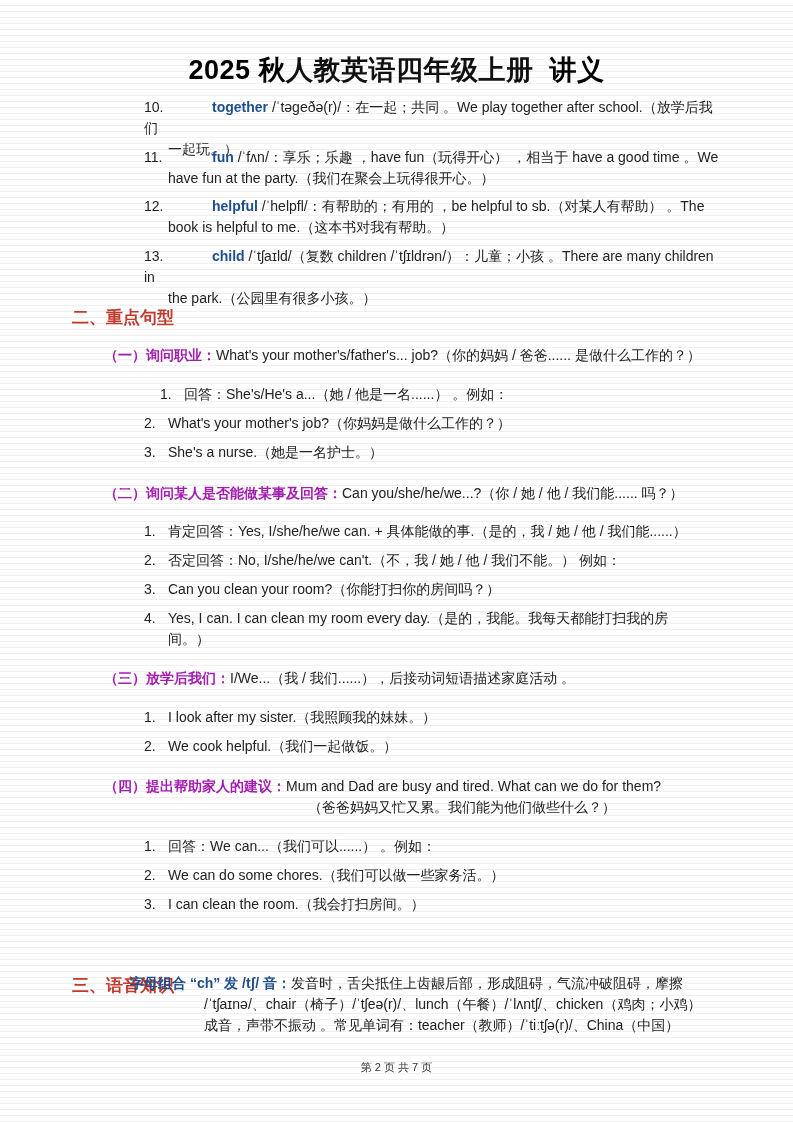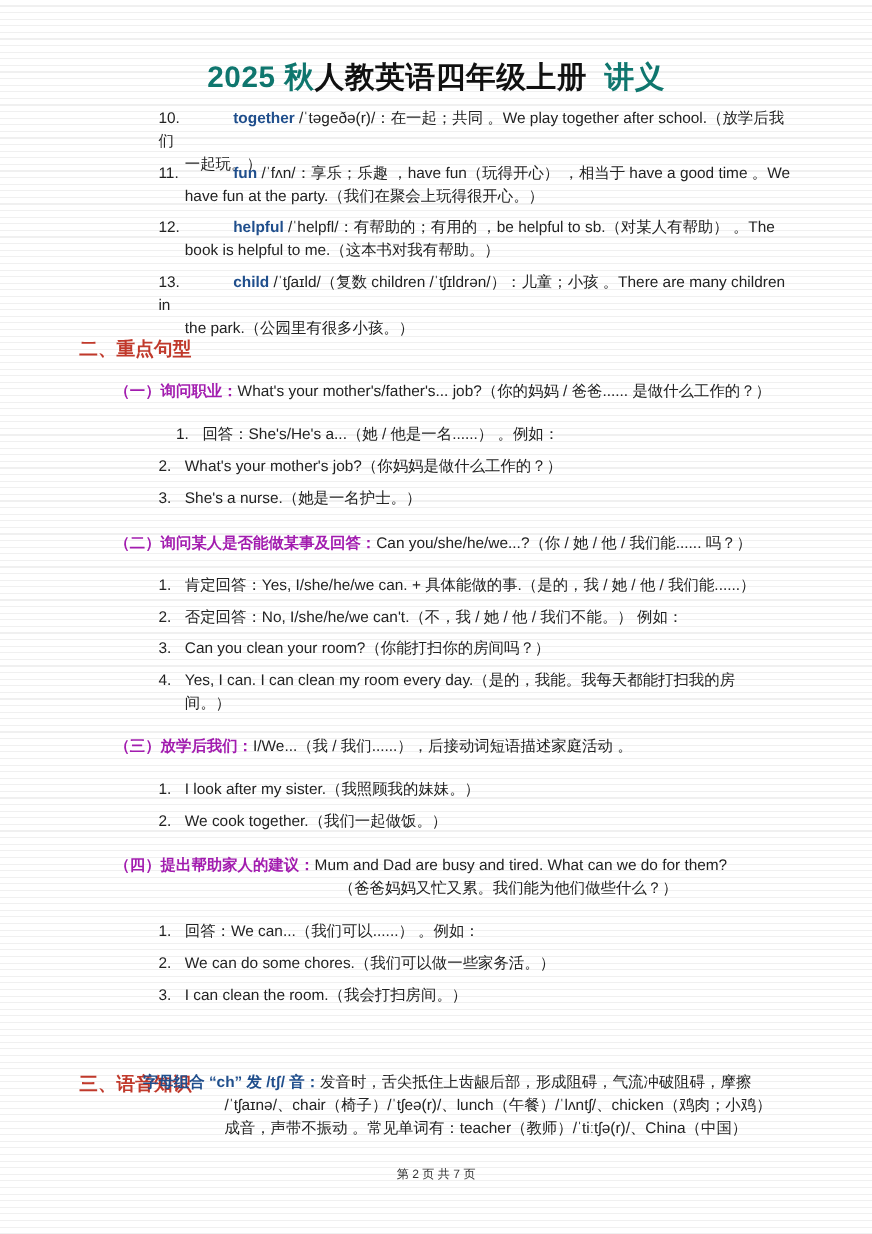--- a/index.html
+++ b/index.html
@@ -7,21 +7,21 @@
     width: 793px; height: 1122px; overflow: hidden; position: relative;
     background-color: #ffffff;
     background-image: repeating-linear-gradient(to bottom, #ffffff 0px, #ffffff 5px, #f0f0f0 5px, #f0f0f0 6px);
     font-family: "Liberation Sans", "DejaVu Sans", sans-serif;
     color: #222;
   }
   .page-title {
     position: absolute; top: 52px; left: 0; width: 793px; text-align: center;
     font-size: 27px; font-weight: bold; letter-spacing: 0.5px; color: #111;
   }
-  .page-title .red { color: #0f766e; }
+  .page-title .red { color: #000000; }
   .abs { position: absolute; }
   .vocab { left: 144px; width: 578px; font-size: 14px; line-height: 21px; }
   .vocab .num { display: inline-block; width: 24px; }
   .vocab .word { color: #1f4e8c; font-weight: bold; margin-left: 44px; }
   .vocab .cont { padding-left: 24px; }
   .sec-head { left: 72px; font-size: 17px; font-weight: bold; color: #c0392b; }
   .sub-head { font-size: 14px; line-height: 21px; }
   .sub-head .label { color: #a21caf; font-weight: bold; }
   .item { left: 144px; width: 578px; font-size: 14px; line-height: 21px; }
   .item .n { display: inline-block; width: 24px; }
@@ -72,21 +72,21 @@
 <div class="abs item" style="top:579px;"><span class="n">3.</span><span>Can you clean your room?（你能打扫你的房间吗？）</span></div>
 <div class="abs item" style="top:608px;">
   <div><span class="n">4.</span><span>Yes, I can. I can clean my room every day.（是的，我能。我每天都能打扫我的房</span></div>
   <div class="cont">间。）</div>
 </div>
 
 <div class="abs sub-head" style="top:668px; left:104px;">
   <span class="label">（三）放学后我们：</span><span>I/We...（我 / 我们......），后接动词短语描述家庭活动 。</span>
 </div>
 <div class="abs item" style="top:707px;"><span class="n">1.</span><span>I look after my sister.（我照顾我的妹妹。）</span></div>
-<div class="abs item" style="top:736px;"><span class="n">2.</span><span>We cook together.（我们一起做饭。）</span></div>
+<div class="abs item" style="top:736px;"><span class="n">2.</span><span>We cook helpful.（我们一起做饭。）</span></div>
 
 <div class="abs sub-head" style="top:776px; left:104px; width:618px;">
   <div><span class="label">（四）提出帮助家人的建议：</span><span>Mum and Dad are busy and tired. What can we do for them?</span></div>
   <div style="padding-left:204px;">（爸爸妈妈又忙又累。我们能为他们做些什么？）</div>
 </div>
 <div class="abs item" style="top:836px;"><span class="n">1.</span><span>回答：We can...（我们可以......） 。例如：</span></div>
 <div class="abs item" style="top:865px;"><span class="n">2.</span><span>We can do some chores.（我们可以做一些家务活。）</span></div>
 <div class="abs item" style="top:894px;"><span class="n">3.</span><span>I can clean the room.（我会打扫房间。）</span></div>
 
 <div class="abs sec-head" style="top:934px;margin-top:40px;">三、语音知识</div>

